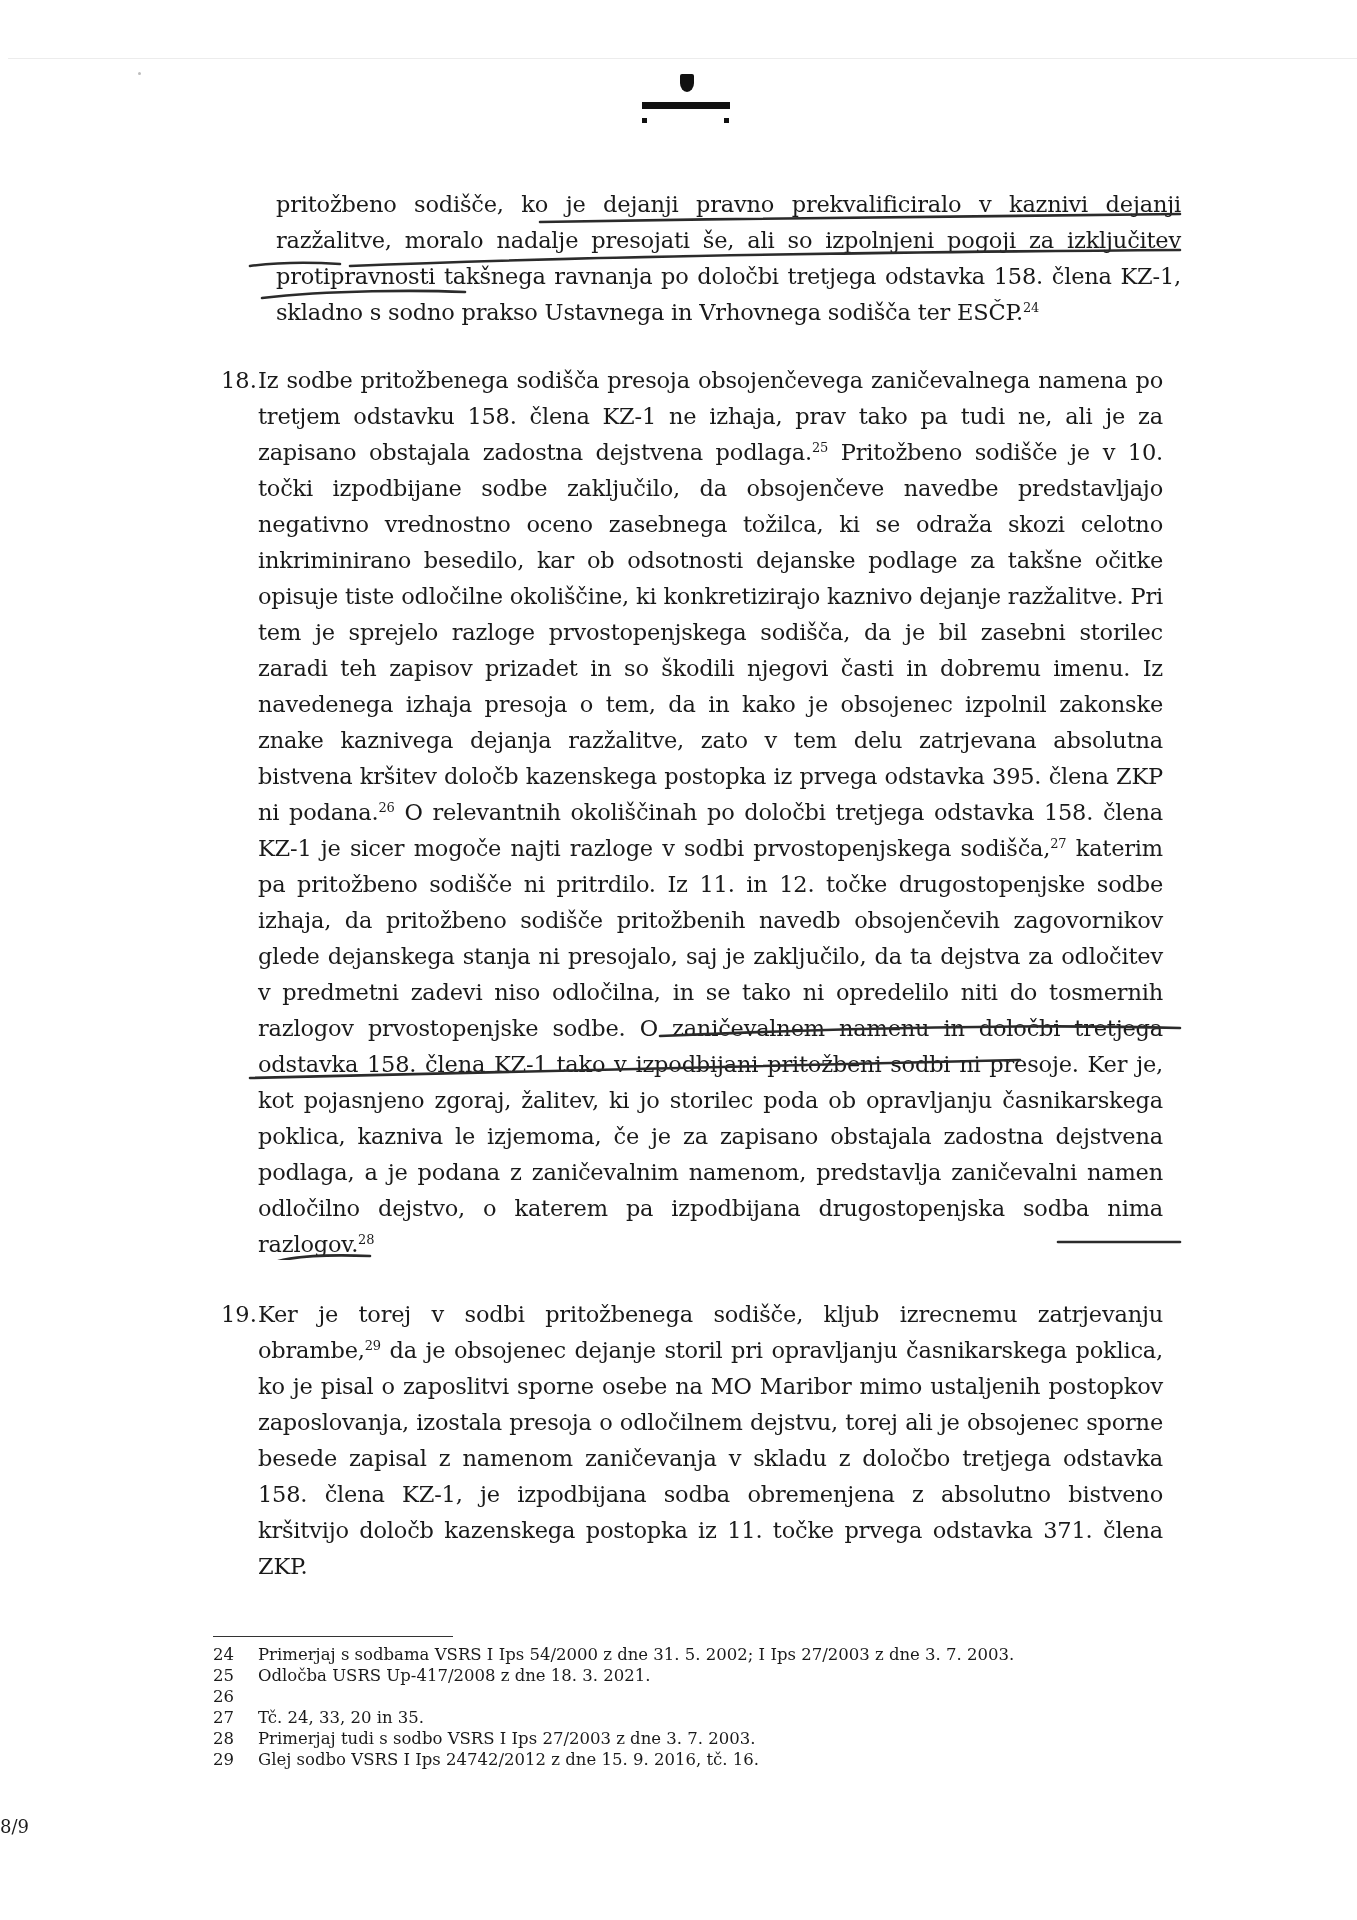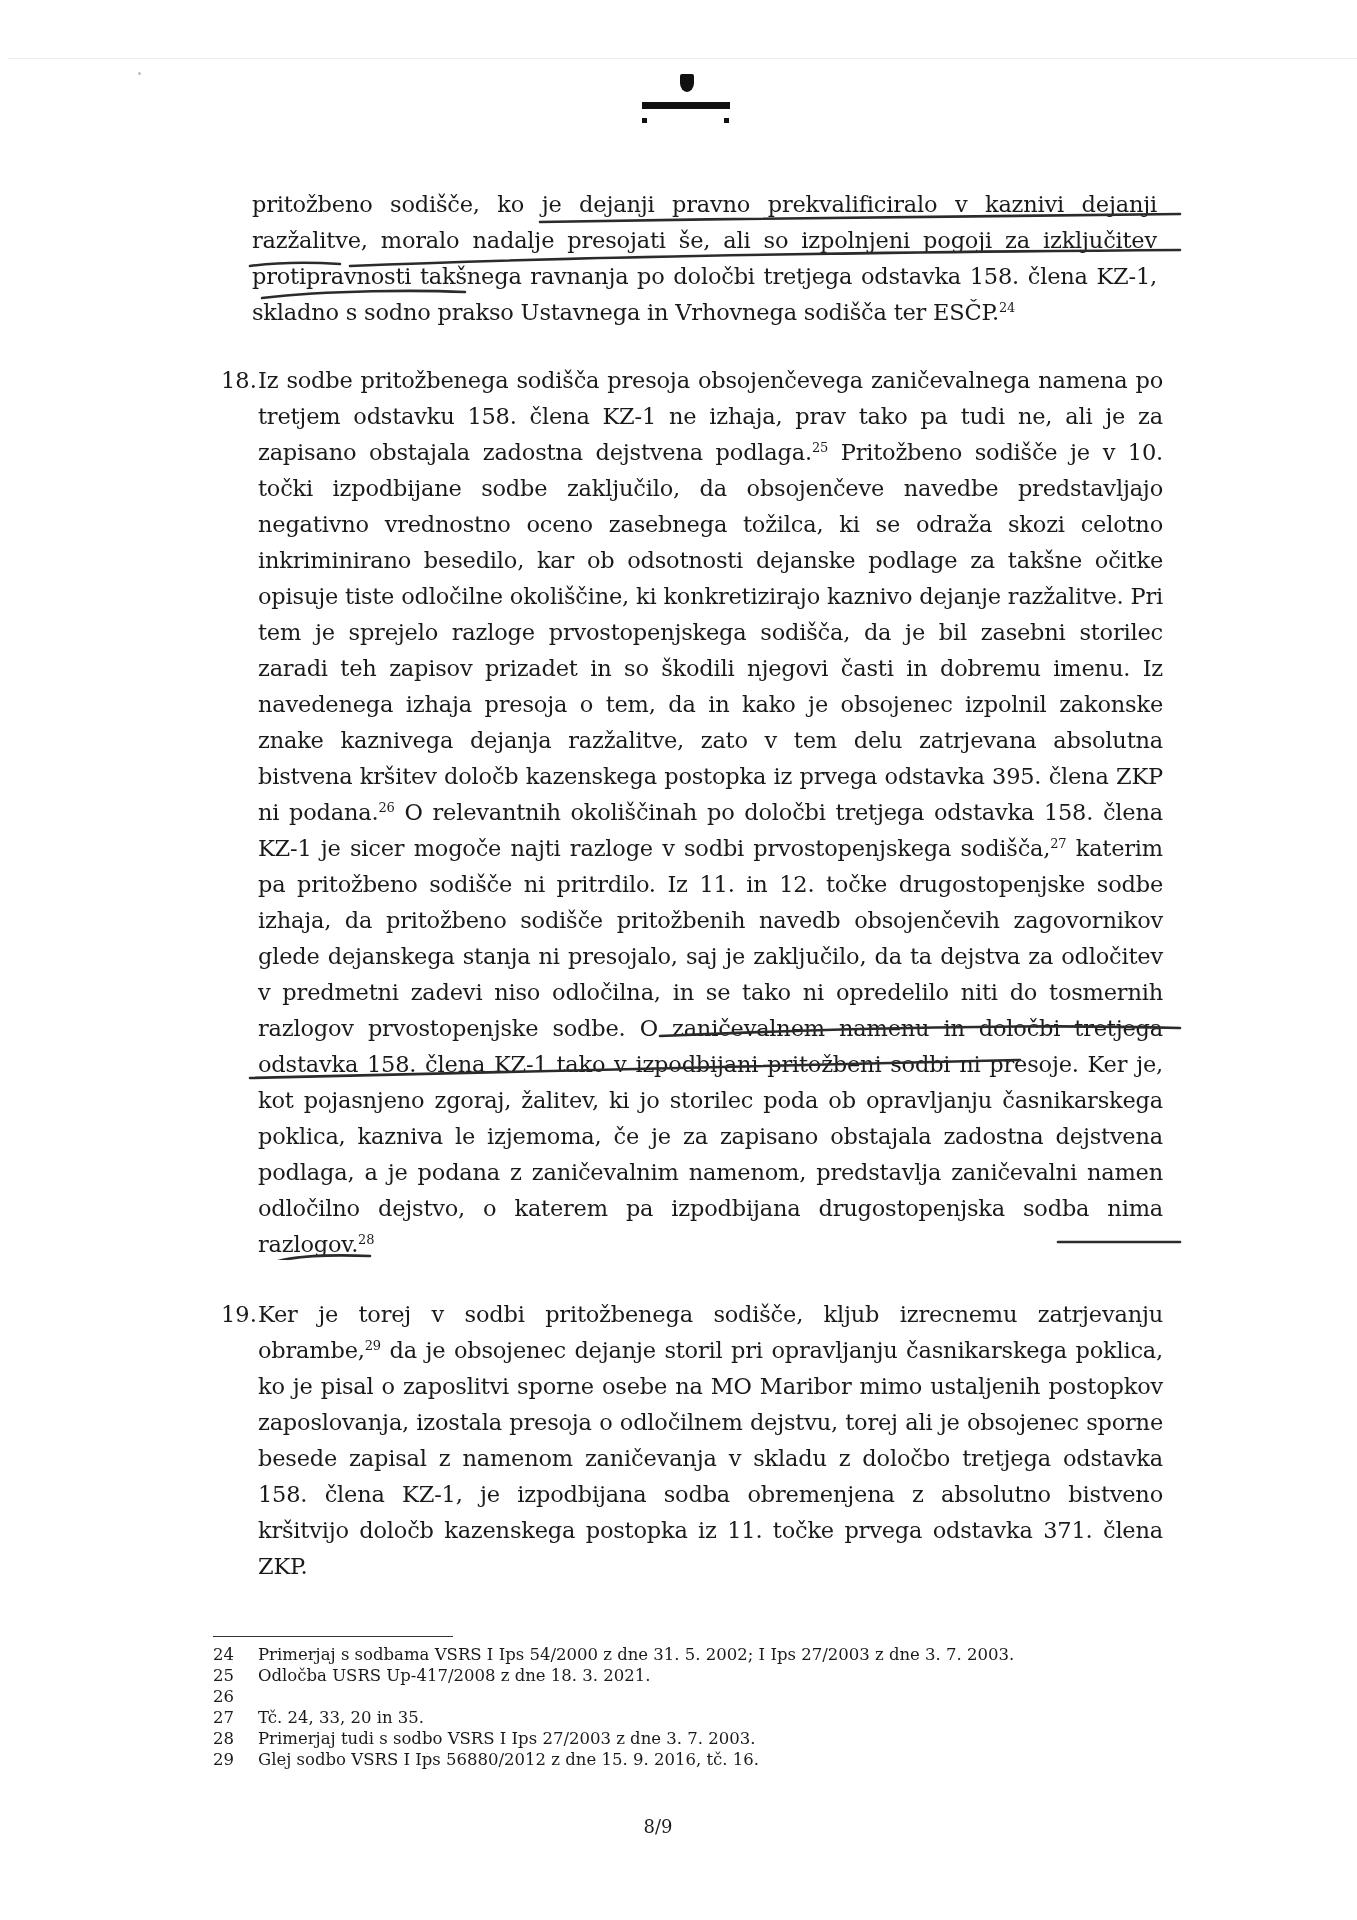--- a/index.html
+++ b/index.html
@@ -6,35 +6,35 @@
   body { width: 1357px; height: 1920px; position: relative; overflow: hidden;
          font-family: "DejaVu Serif", "Liberation Serif", serif; color: #1a1a1a; }
   .scan-edge { position: absolute; left: 8px; top: 58px; width: 1349px; height: 1px; background: #ececec; }
   .scan-dot { position: absolute; left: 138px; top: 72px; width: 3px; height: 3px; background: #bdbdbd; border-radius: 50%; }
   .logo { position: absolute; left: 640px; top: 70px; width: 100px; height: 60px; }
   .logo .shield { position: absolute; left: 40px; top: 4px; width: 14px; height: 18px; background: #111; border-radius: 2px 2px 50% 50%; }
   .logo .bar { position: absolute; left: 2px; top: 32px; width: 88px; height: 7px; background: #111; }
   .logo .foot-l { position: absolute; left: 2px; top: 48px; width: 5px; height: 5px; background: #111; }
   .logo .foot-r { position: absolute; left: 84px; top: 48px; width: 5px; height: 5px; background: #111; }
 
-  .body-block { position: absolute; left: 252px; width: 905px; font-size: 22.5px; line-height: 36px; text-align: justify; letter-spacing: -0.2px; }
+  .body-block { position: absolute; left: 276px; width: 905px; font-size: 22.5px; line-height: 36px; text-align: justify; letter-spacing: -0.2px; }
   .para { position: absolute; left: 213px; width: 950px; font-size: 22.5px; line-height: 36px; }
   .para .num { position: absolute; left: 0; top: 0; margin-left: 8px; }
   .para .text { margin-left: 45px; text-align: justify; letter-spacing: -0.2px; }
   sup { font-size: 13px; line-height: 0; vertical-align: 8px; }
 
   .hl { position: relative; }
   .ink { position: absolute; pointer-events: none; }
   .ink path { fill: none; stroke: #2b2b2b; stroke-width: 2.6; stroke-linecap: round; }
 
   .fn-rule { position: absolute; left: 213px; top: 1636px; width: 240px; height: 1px; background: #333; }
   .footnotes { position: absolute; left: 213px; top: 1644px; font-size: 16.5px; line-height: 21px; }
   .fn { display: flex; }
   .fn .fn-num { width: 45px; }
-  .page-number { position: absolute; left: 0; width: 1316px; top: 1816px; text-align: center; font-size: 18px; }
+  .page-number { position: absolute; left: 0; width: 1316px; top: 1816px; font-size: 18px; }
 </style>
 </head>
 <body>
 
 <div class="scan-edge"></div>
 <div class="scan-dot"></div>
 
 <div class="logo">
   <div class="shield"></div>
   <div class="bar"></div>
@@ -88,17 +88,17 @@
   <div class="fn">
       <span class="fn-num">27</span>
       <span>Tč. 24, 33, 20 in 35.</span>
     </div>
   <div class="fn">
       <span class="fn-num">28</span>
       <span>Primerjaj tudi s sodbo VSRS I Ips 27/2003 z dne 3. 7. 2003.</span>
     </div>
   <div class="fn">
       <span class="fn-num">29</span>
-      <span>Glej sodbo VSRS I Ips 56880/2012 z dne 15. 9. 2016, tč. 16.</span>
+      <span>Glej sodbo VSRS I Ips 24742/2012 z dne 15. 9. 2016, tč. 16.</span>
     </div>
 </div>
 
 <div class="page-number">8/9</div>
 
 </body></html>

